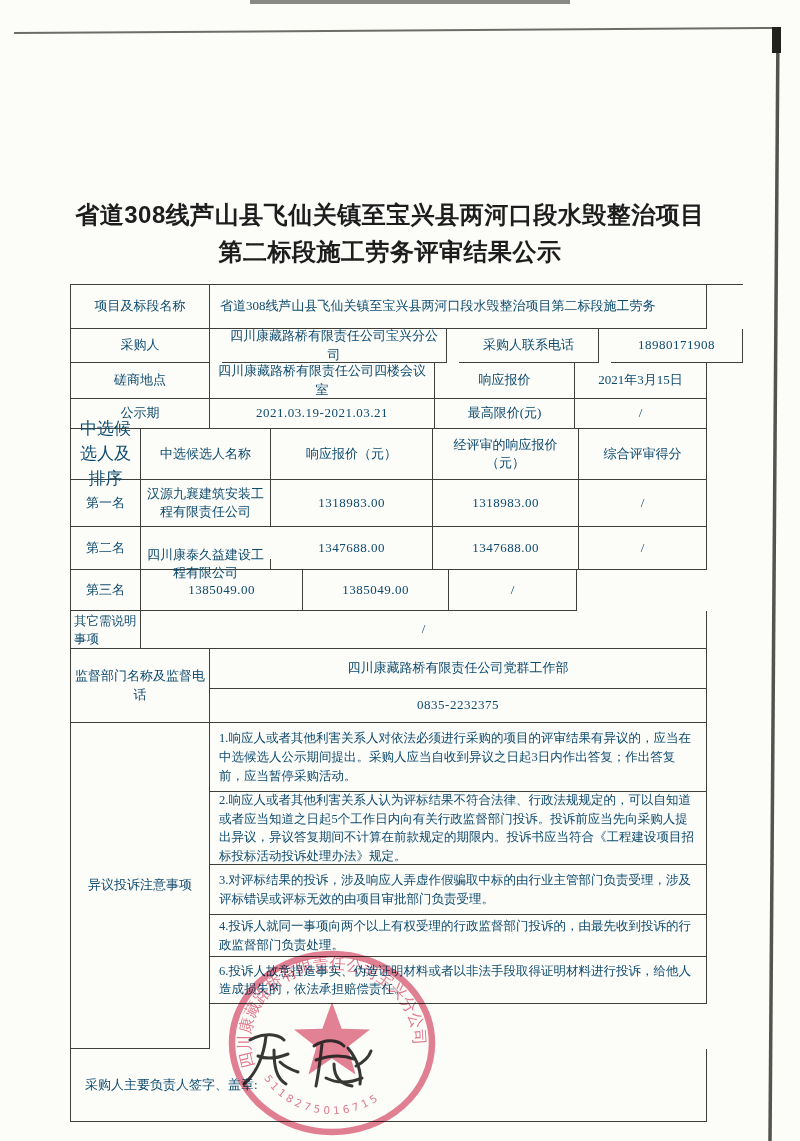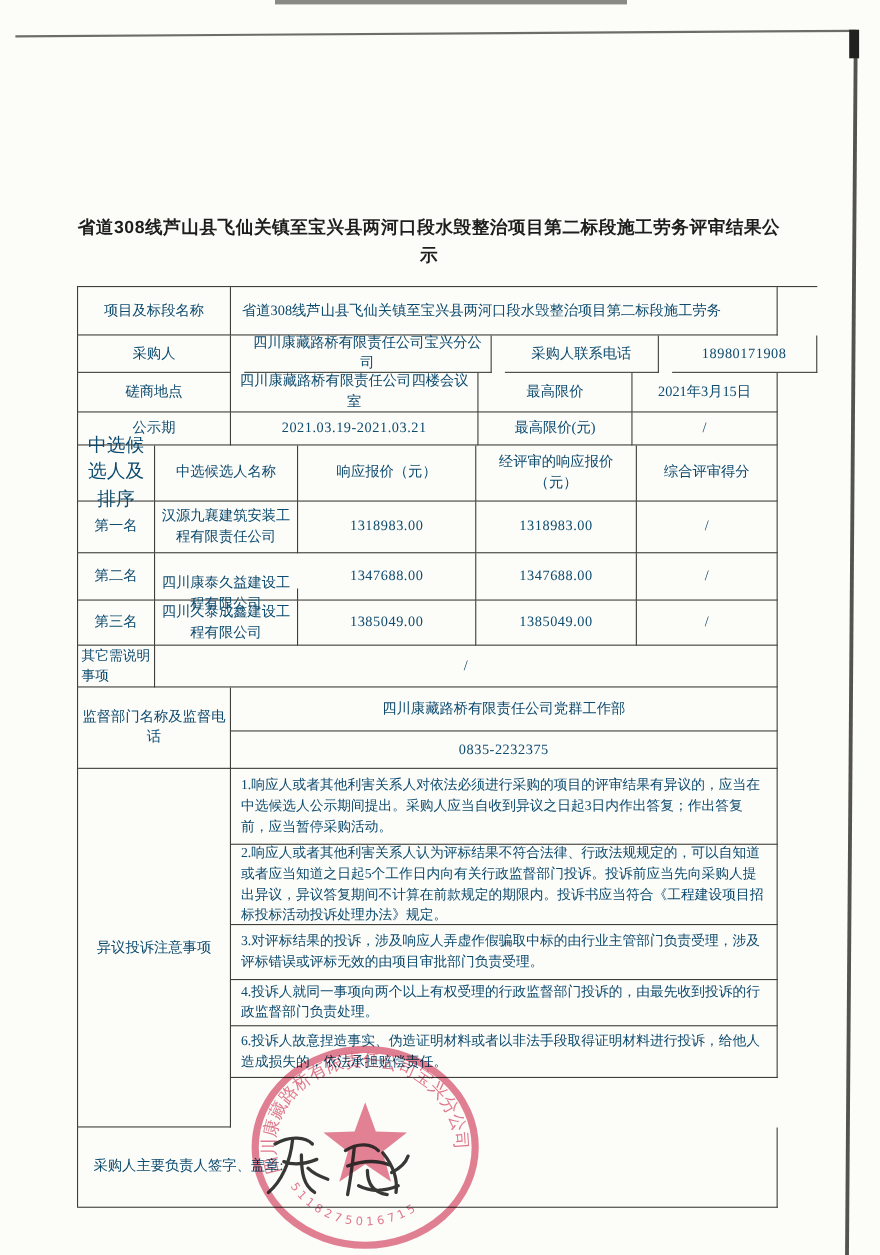--- a/index.html
+++ b/index.html
@@ -5,21 +5,21 @@
   html,body{margin:0;padding:0;}
   body{
     width:800px;height:1141px;position:relative;overflow:hidden;
     background:#fcfcf9;
     font-family:"Liberation Serif","DejaVu Serif",serif;
     color:#2b2b2b;
   }
   .doc{position:absolute;left:70px;top:196px;width:640px;}
   .title{
     font-family:"Liberation Sans","DejaVu Sans",sans-serif;
-    font-weight:bold;font-size:16px;line-height:1.55;color:#1d1d1d;
+    font-weight:bold;font-size:24px;line-height:1.55;color:#1d1d1d;
     text-align:center;margin:0 0 14px 0;letter-spacing:.5px;
   }
   .tbl{display:inline-block;border-top:1.5px solid #3e3e3a;border-left:1.5px solid #3e3e3a;}
   .tr{display:flex;}
   .td{
     box-sizing:border-box;flex:0 0 auto;
     border-right:1.5px solid #3e3e3a;border-bottom:1.5px solid #3e3e3a;
     display:flex;align-items:center;justify-content:center;
     text-align:center;font-size:13px;line-height:1.45;padding:2px 4px;
     color:#0c4a6e;
@@ -64,21 +64,21 @@
       <div class="td" style="flex-basis:139px;">采购人</div>
       <div class="td" style="flex-basis:225px;">四川康藏路桥有限责任公司宝兴分公司</div>
       <div class="td" style="flex-basis:140px;">采购人联系电话</div>
       <div class="td num" style="flex-basis:132px;">18980171908</div>
     </div>
 
     
     <div class="tr" style="height:36px;">
       <div class="td" style="flex-basis:139px;">磋商地点</div>
       <div class="td" style="flex-basis:225px;">四川康藏路桥有限责任公司四楼会议室</div>
-      <div class="td" style="flex-basis:140px;">最高限价</div>
+      <div class="td" style="flex-basis:140px;">响应报价</div>
       <div class="td" style="flex-basis:132px;">2021年3月15日</div>
     </div>
 
     
     <div class="tr" style="height:30px;">
       <div class="td" style="flex-basis:139px;">公示期</div>
       <div class="td num" style="flex-basis:225px;">2021.03.19-2021.03.21</div>
       <div class="td" style="flex-basis:140px;">最高限价(元)</div>
       <div class="td" style="flex-basis:132px;">/</div>
     </div>
@@ -102,21 +102,20 @@
     </div>
     <div class="tr" style="height:43px;">
       <div class="td" style="flex-basis:70px;">第二名</div>
       <div class="td" style="flex-basis:130px;margin-top:32px;">四川康泰久益建设工程有限公司</div>
       <div class="td num" style="flex-basis:162px;">1347688.00</div>
       <div class="td num" style="flex-basis:146px;">1347688.00</div>
       <div class="td" style="flex-basis:128px;">/</div>
     </div>
     <div class="tr" style="height:41px;">
       <div class="td" style="flex-basis:70px;">第三名</div>
-      <div class="td" style="flex-basis:130px;">四川久泰成鑫建设工程有限公司</div>
       <div class="td num" style="flex-basis:162px;">1385049.00</div>
       <div class="td num" style="flex-basis:146px;">1385049.00</div>
       <div class="td" style="flex-basis:128px;">/</div>
     </div>
 
     
     <div class="tr" style="height:38px;">
       <div class="td" style="flex-basis:70px;font-size:12.5px;padding:1px;justify-content:flex-start;text-align:left;padding-left:3px;">其它需说明事项</div>
       <div class="td" style="flex-basis:566px;">/</div>
     </div>

